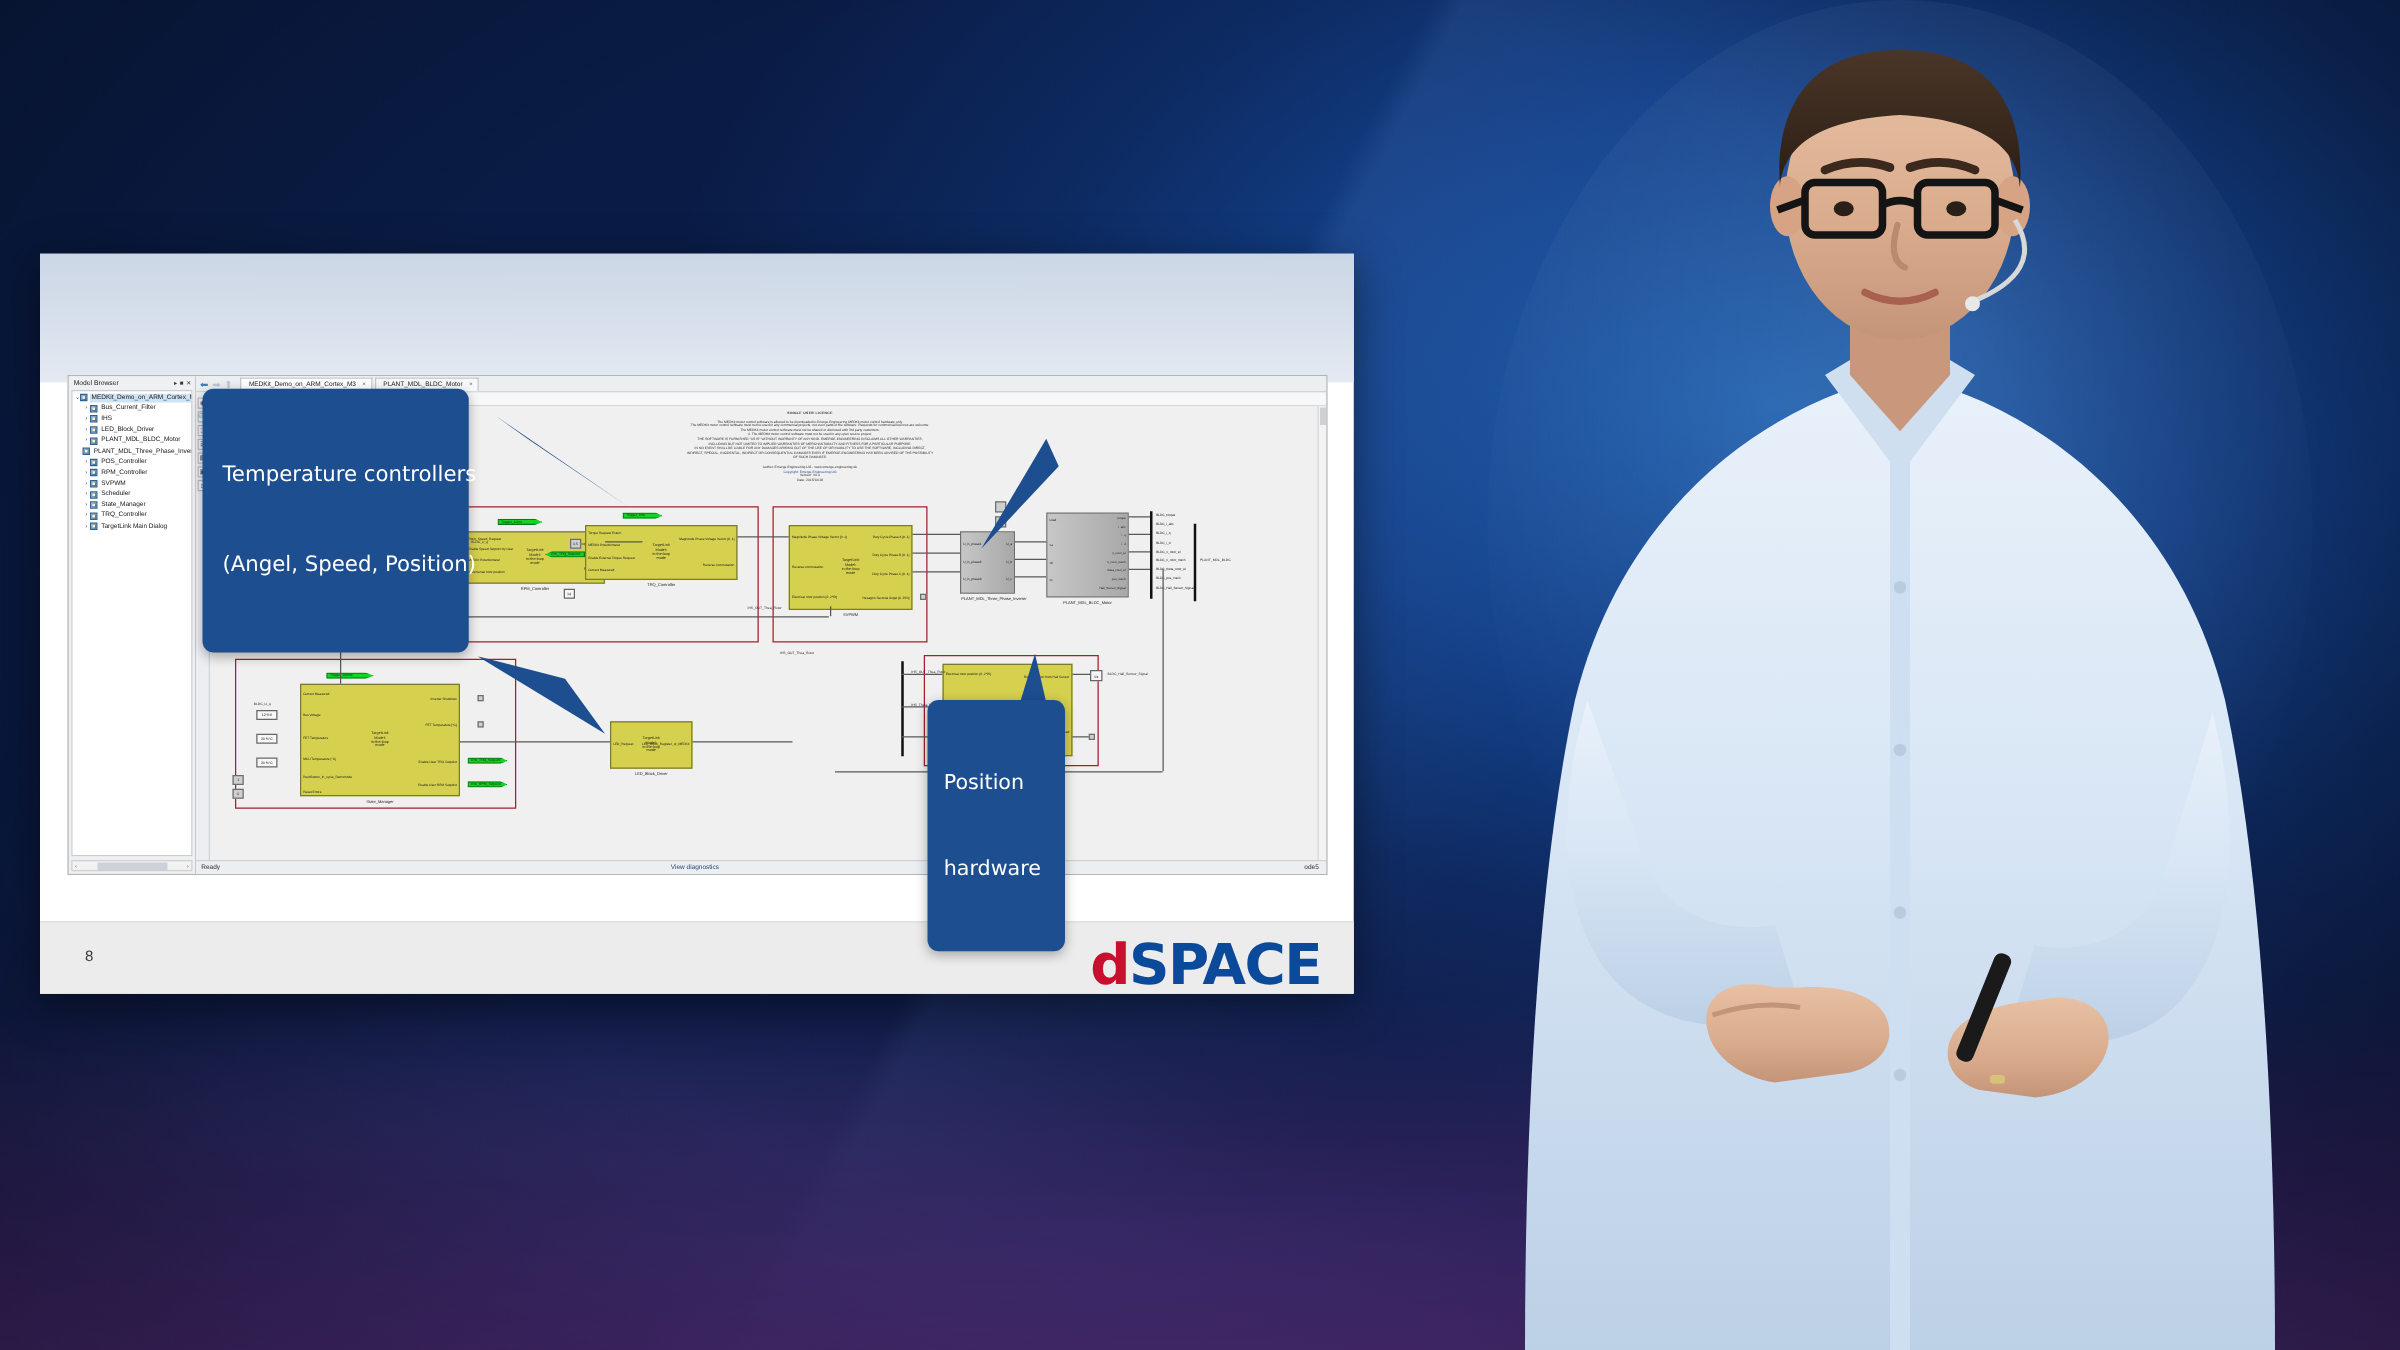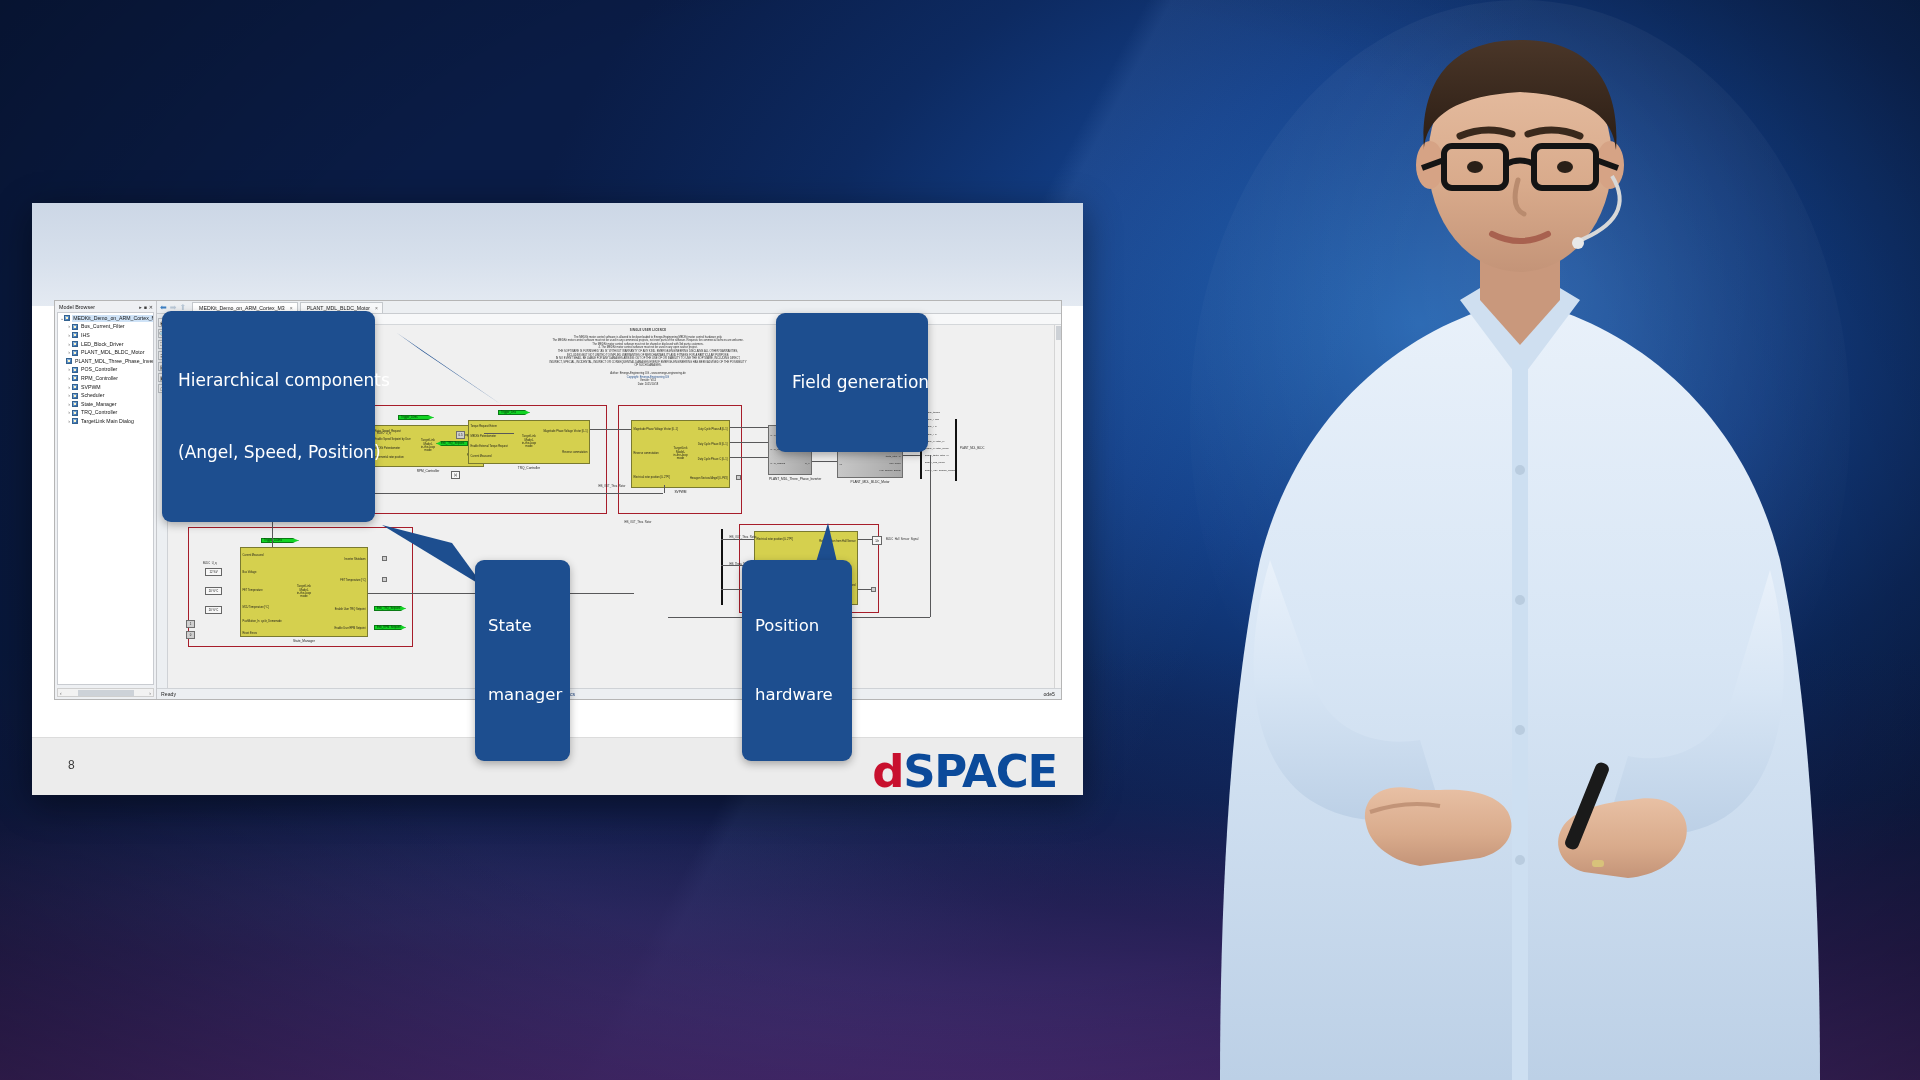--- a/index.html
+++ b/index.html
@@ -712,38 +712,31 @@
           <span class="sb-zoom">73%</span>
           <span class="sb-solver">ode5</span>
         </div>
       </div>
     </div>
 
     <svg class="tail" style="left:270px;top:130px;width:200px;height:75px;" viewBox="0 0 200 75">
       <polygon points="95,0 200,72 120,18" fill="#1d4e8f"></polygon>
     </svg>
     <div class="callout" style="left:130px;top:108px;width:213px;">
-      <div>Hierarchical components</div>
+      <div>Temperature controllers</div>
       <div>(Angel, Speed, Position)</div>
     </div>
 
     <svg class="tail" style="left:745px;top:148px;width:90px;height:90px;" viewBox="0 0 90 90">
       <polygon points="60,0 8,88 70,22" fill="#1d4e8f"></polygon>
     </svg>
-    <div class="callout" style="left:744px;top:110px;width:152px;">
-      <div>Field generation</div>
-    </div>
 
     <svg class="tail" style="left:350px;top:322px;width:110px;height:70px;" viewBox="0 0 110 70">
       <polygon points="0,0 102,62 70,18" fill="#1d4e8f"></polygon>
     </svg>
-    <div class="callout small" style="left:443px;top:357px;width:95px;">
-      <div>State</div>
-      <div>manager</div>
-    </div>
 
     <svg class="tail" style="left:760px;top:320px;width:60px;height:55px;" viewBox="0 0 60 55">
       <polygon points="20,52 36,0 48,52" fill="#1d4e8f"></polygon>
     </svg>
     <div class="callout small" style="left:710px;top:357px;width:110px;">
       <div>Position</div>
       <div>hardware</div>
     </div>
 
     <div class="slide-foot">

